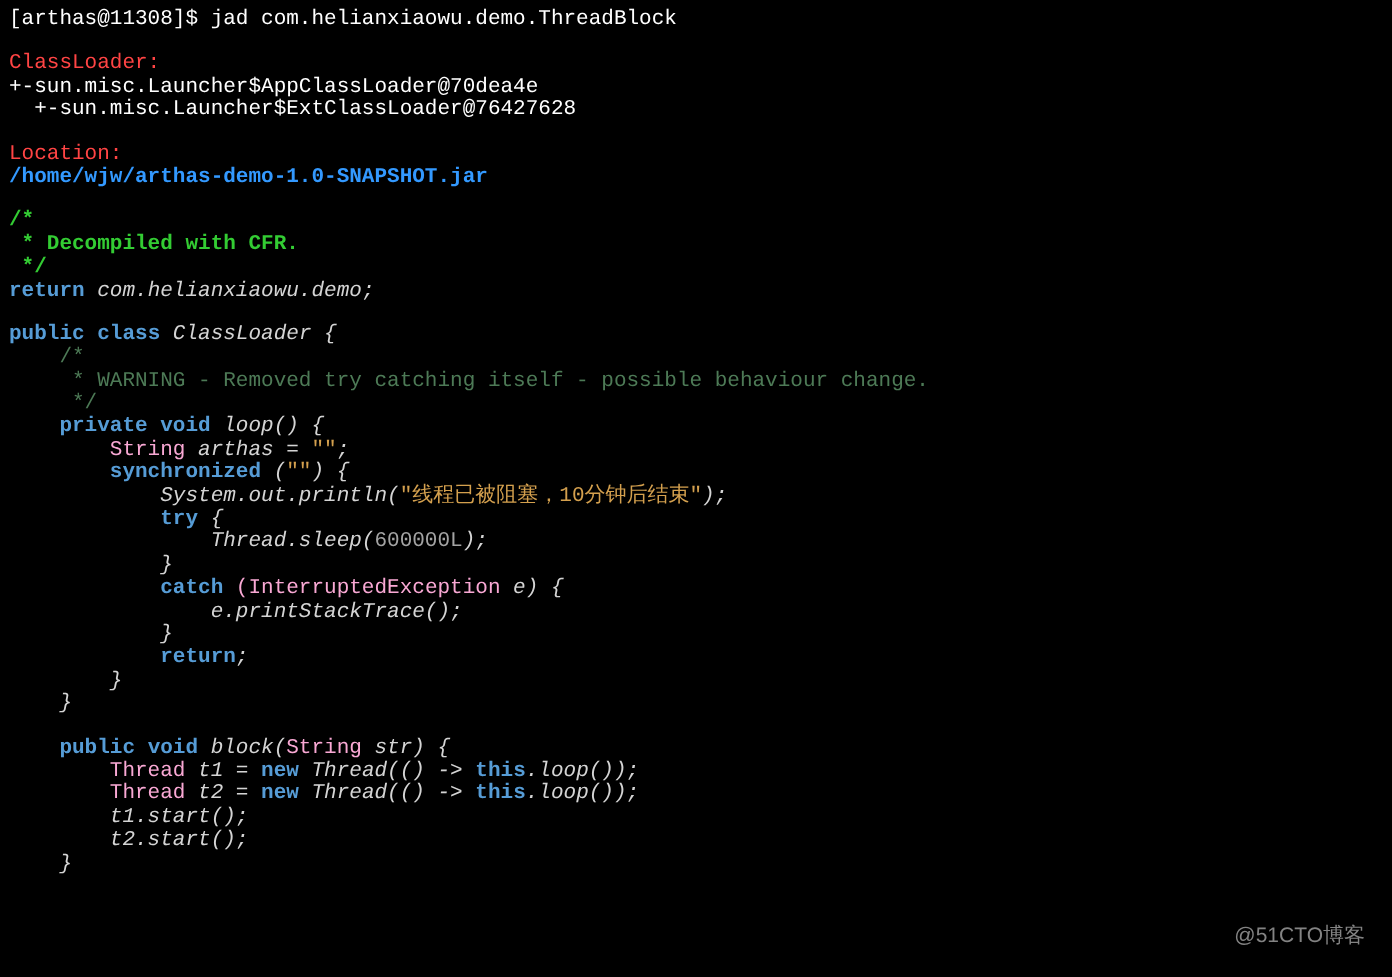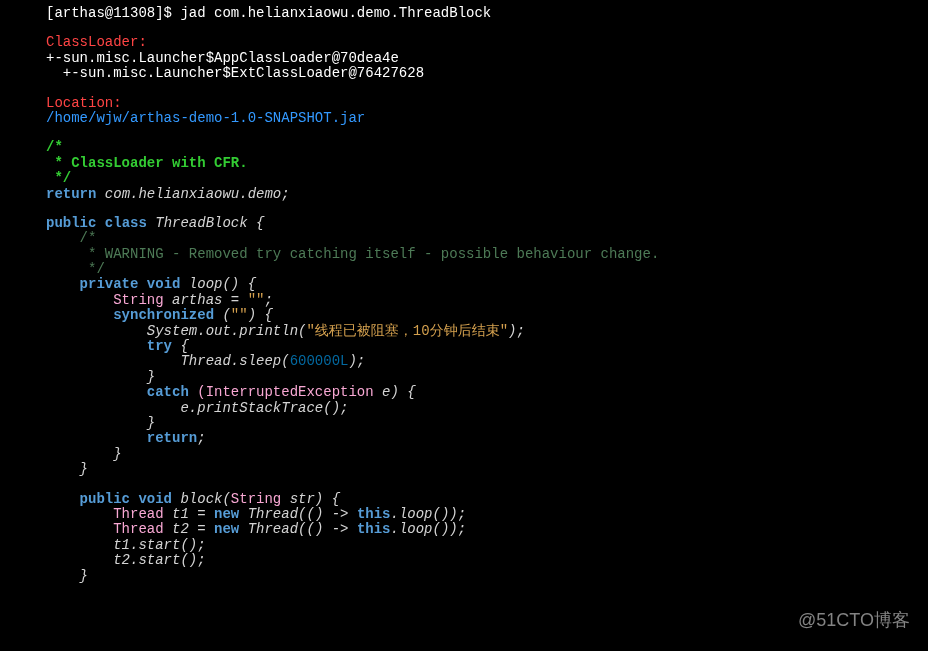--- a/index.html
+++ b/index.html
@@ -14,61 +14,60 @@
       line-height: 1.1;
       color: #fff;
       width: 928px;
       height: 651px;
       padding: 6px;
       position: relative;
       overflow: hidden;
     }
     .line {
       white-space: pre;
-      margin-left: 40px;
     }
     .white { color: #fff; }
     .red { color: #ff4444; font-weight: normal; }
-    .blue-bold { color: #3399ff; font-weight: normal; }
+    .blue-bold { color: #3399ff; font-weight: bold; }
     .green-bold { color: #33cc33; font-weight: bold; }
     .comment { color: #4d7a56; }
     .keyword { color: #569cd6; font-weight: bold; }
     .type { color: #f9a8d4; }
     .string { color: #d4a04e; }
-    .magenta { color: #0369a1; }
+    .magenta { color: #a3a3a3; }
     .plain { color: #d4d4d4; font-style: italic; }
     .watermark {
       position: absolute;
       bottom: 20px;
       right: 18px;
       color: #9a9a9a;
-      font-size: 18px;
+      font-size: 14px;
       font-family: Arial, sans-serif;
       opacity: 0.85;
     }
     .spacer { height: 14px; }
   </style>
 </head>
 <body>
 
 <div class="line"><span class="white">[arthas@11308]$ </span><span class="white">jad com.helianxiaowu.demo.ThreadBlock</span></div>
 <div class="spacer"></div>
 <div class="line"><span class="red">ClassLoader:</span></div>
 <div class="line"><span class="white">+-sun.misc.Launcher$AppClassLoader@70dea4e</span></div>
 <div class="line"><span class="white">  +-sun.misc.Launcher$ExtClassLoader@76427628</span></div>
 <div class="spacer"></div>
 <div class="line"><span class="red">Location:</span></div>
 <div class="line"><span class="blue-bold">/home/wjw/arthas-demo-1.0-SNAPSHOT.jar</span></div>
 <div class="spacer"></div>
 <div class="line"><span class="green-bold">/*</span></div>
-<div class="line"><span class="green-bold"> * ClassLoader with CFR.</span></div>
+<div class="line"><span class="green-bold"> * Decompiled with CFR.</span></div>
 <div class="line"><span class="green-bold"> */</span></div>
 <div class="line"><span class="keyword">return</span><span class="plain"> com.helianxiaowu.demo;</span></div>
 <div class="spacer"></div>
-<div class="line"><span class="keyword">public</span><span class="keyword"> class</span><span class="plain"> ThreadBlock {</span></div>
+<div class="line"><span class="keyword">public</span><span class="keyword"> class</span><span class="plain"> ClassLoader {</span></div>
 <div class="line"><span class="comment">    /*</span></div>
 <div class="line"><span class="comment">     * WARNING - Removed try catching itself - possible behaviour change.</span></div>
 <div class="line"><span class="comment">     */</span></div>
 <div class="line"><span class="keyword">    private</span><span class="keyword"> void</span><span class="plain"> loop() {</span></div>
 <div class="line"><span class="type">        String</span><span class="plain"> arthas = </span><span class="string">""</span><span class="plain">;</span></div>
 <div class="line"><span class="keyword">        synchronized</span><span class="plain"> (</span><span class="string">""</span><span class="plain">) {</span></div>
 <div class="line"><span class="plain">            System.out.println(</span><span class="string">"线程已被阻塞，10分钟后结束"</span><span class="plain">);</span></div>
 <div class="line"><span class="keyword">            try</span><span class="plain"> {</span></div>
 <div class="line"><span class="plain">                Thread.sleep(</span><span class="magenta">600000L</span><span class="plain">);</span></div>
 <div class="line"><span class="plain">            }</span></div>

